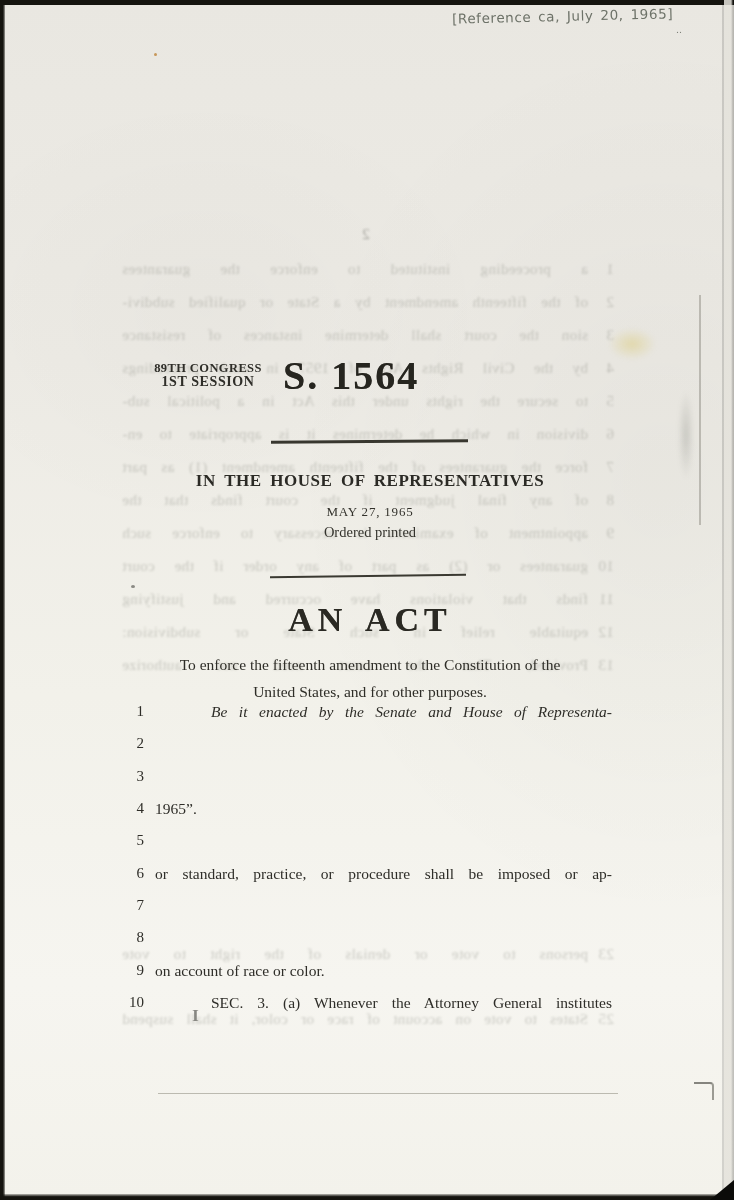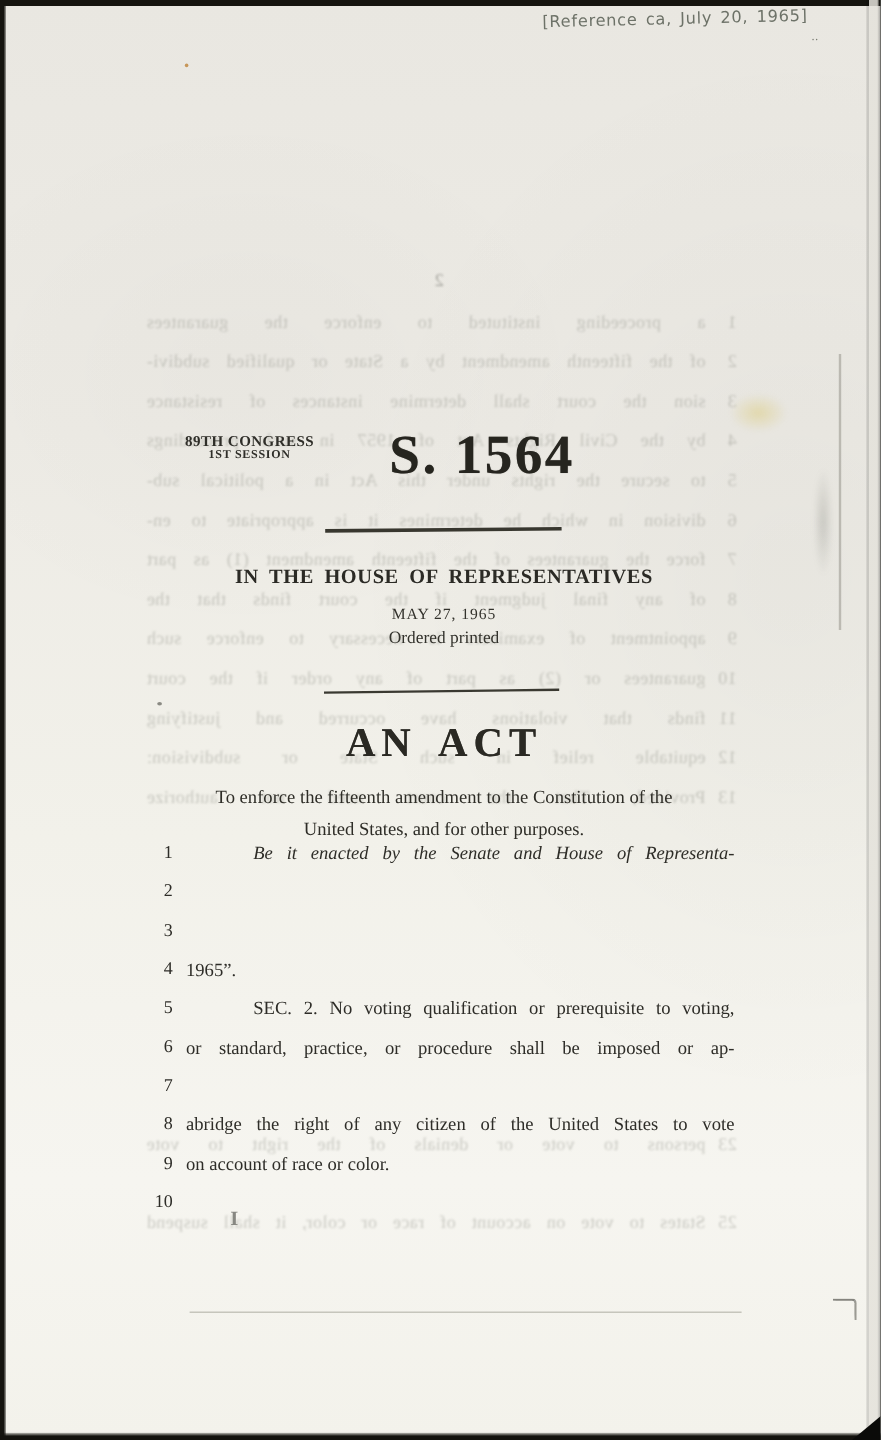--- a/index.html
+++ b/index.html
@@ -49,23 +49,23 @@
     font-size:15px;letter-spacing:.4px;}
   .g-num{flex:0 0 26px;text-align:left;}
   .g-text{flex:1 1 auto;text-align:justify;text-align-last:justify;}
   .ghost-folio{position:absolute;left:192px;top:1006px;transform:scaleX(-1);
     color:rgba(62,62,56,.6);font-size:17px;filter:blur(.5px);font-weight:bold;}
 
   
   .congress-block{position:absolute;left:146px;top:362px;width:124px;text-align:center;
     color:#2f2e29;font-weight:bold;line-height:1.05;font-family:Liberation Serif, serif;}
   .congress-line{font-size:12.5px;letter-spacing:.4px;}
-  .session-line{font-size:10px;letter-spacing:.6px;}
-  .bill-number{position:absolute;left:283px;top:352px;width:196px;text-align:right;
-    font-size:46px;font-weight:bold;letter-spacing:2px;color:#26251f;
+  .session-line{font-size:14px;letter-spacing:.6px;}
+  .bill-number{position:absolute;left:283px;top:352px;width:196px;text-align:left;
+    font-size:40px;font-weight:bold;letter-spacing:2px;color:#26251f;
     text-shadow:0 0 .6px rgba(38,37,31,.6);}
   .rule1{position:absolute;left:271px;top:440px;width:197px;height:2.5px;background:#38372f;transform:rotate(-.5deg);}
   .house-line{position:absolute;left:0;top:471px;width:740px;text-align:center;
     font-size:17px;font-weight:bold;letter-spacing:.5px;word-spacing:4px;color:#2b2a25;}
   .date-line{position:absolute;left:0;top:504px;width:740px;text-align:center;
     font-size:13px;letter-spacing:.8px;color:#33322c;}
   .ordered-line{position:absolute;left:0;top:524px;width:740px;text-align:center;
     font-size:14.5px;color:#33322c;}
   .rule2{position:absolute;left:270px;top:575px;width:196px;height:2px;background:#3a3931;transform:rotate(-.7deg);}
   .an-act{position:absolute;left:0;top:601px;width:740px;text-align:center;
@@ -184,39 +184,38 @@
         </div>
         <div class="line just">
           <span class="ln-num">3</span>
         </div>
         <div class="line nojust">
           <span class="ln-num">4</span>
           <span class="ln-text">1965”.</span>
         </div>
         <div class="line just">
           <span class="ln-num">5</span>
-          <span class="ln-text ind">SEC. 2. No voting qualification or prerequisite to voting,</span>
         </div>
         <div class="line just">
           <span class="ln-num">6</span>
           <span class="ln-text">or standard, practice, or procedure shall be imposed or ap-</span>
         </div>
         <div class="line just">
           <span class="ln-num">7</span>
         </div>
         <div class="line just">
           <span class="ln-num">8</span>
-          <span class="ln-text">abridge the right of any citizen of the United States to vote</span>
         </div>
         <div class="line nojust">
           <span class="ln-num">9</span>
           <span class="ln-text">on account of race or color.</span>
         </div>
         <div class="line just">
           <span class="ln-num">10</span>
+          <span class="ln-text ind">SEC. 3. (a) Whenever the Attorney General institutes</span>
         </div>
       </div>
 
     <div class="stain-y"></div>
     <div class="smudge"></div>
     <div class="crease-v"></div>
     <div class="crease-h"></div>
     <div class="corner-mark"></div>
     <div class="speck sp1"></div>
     <div class="speck sp2">‥</div>

